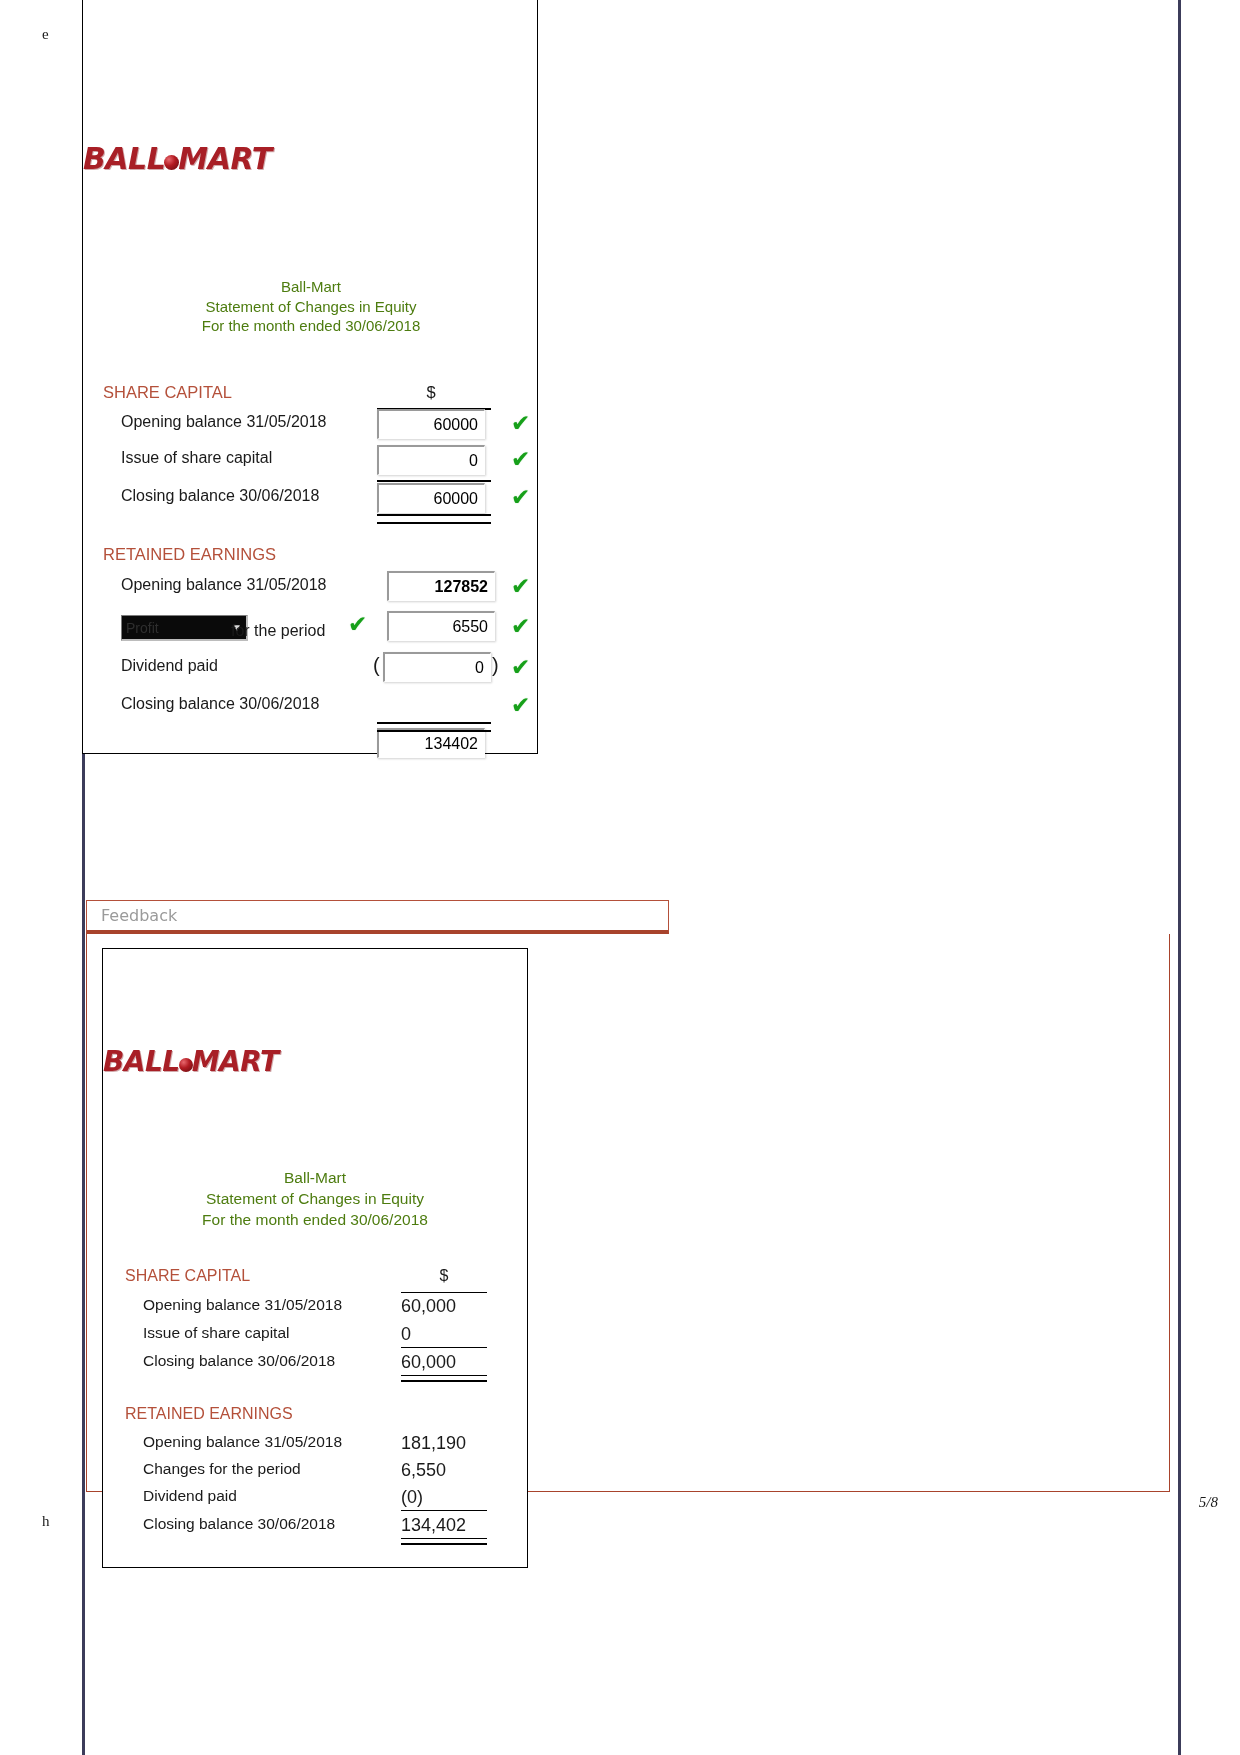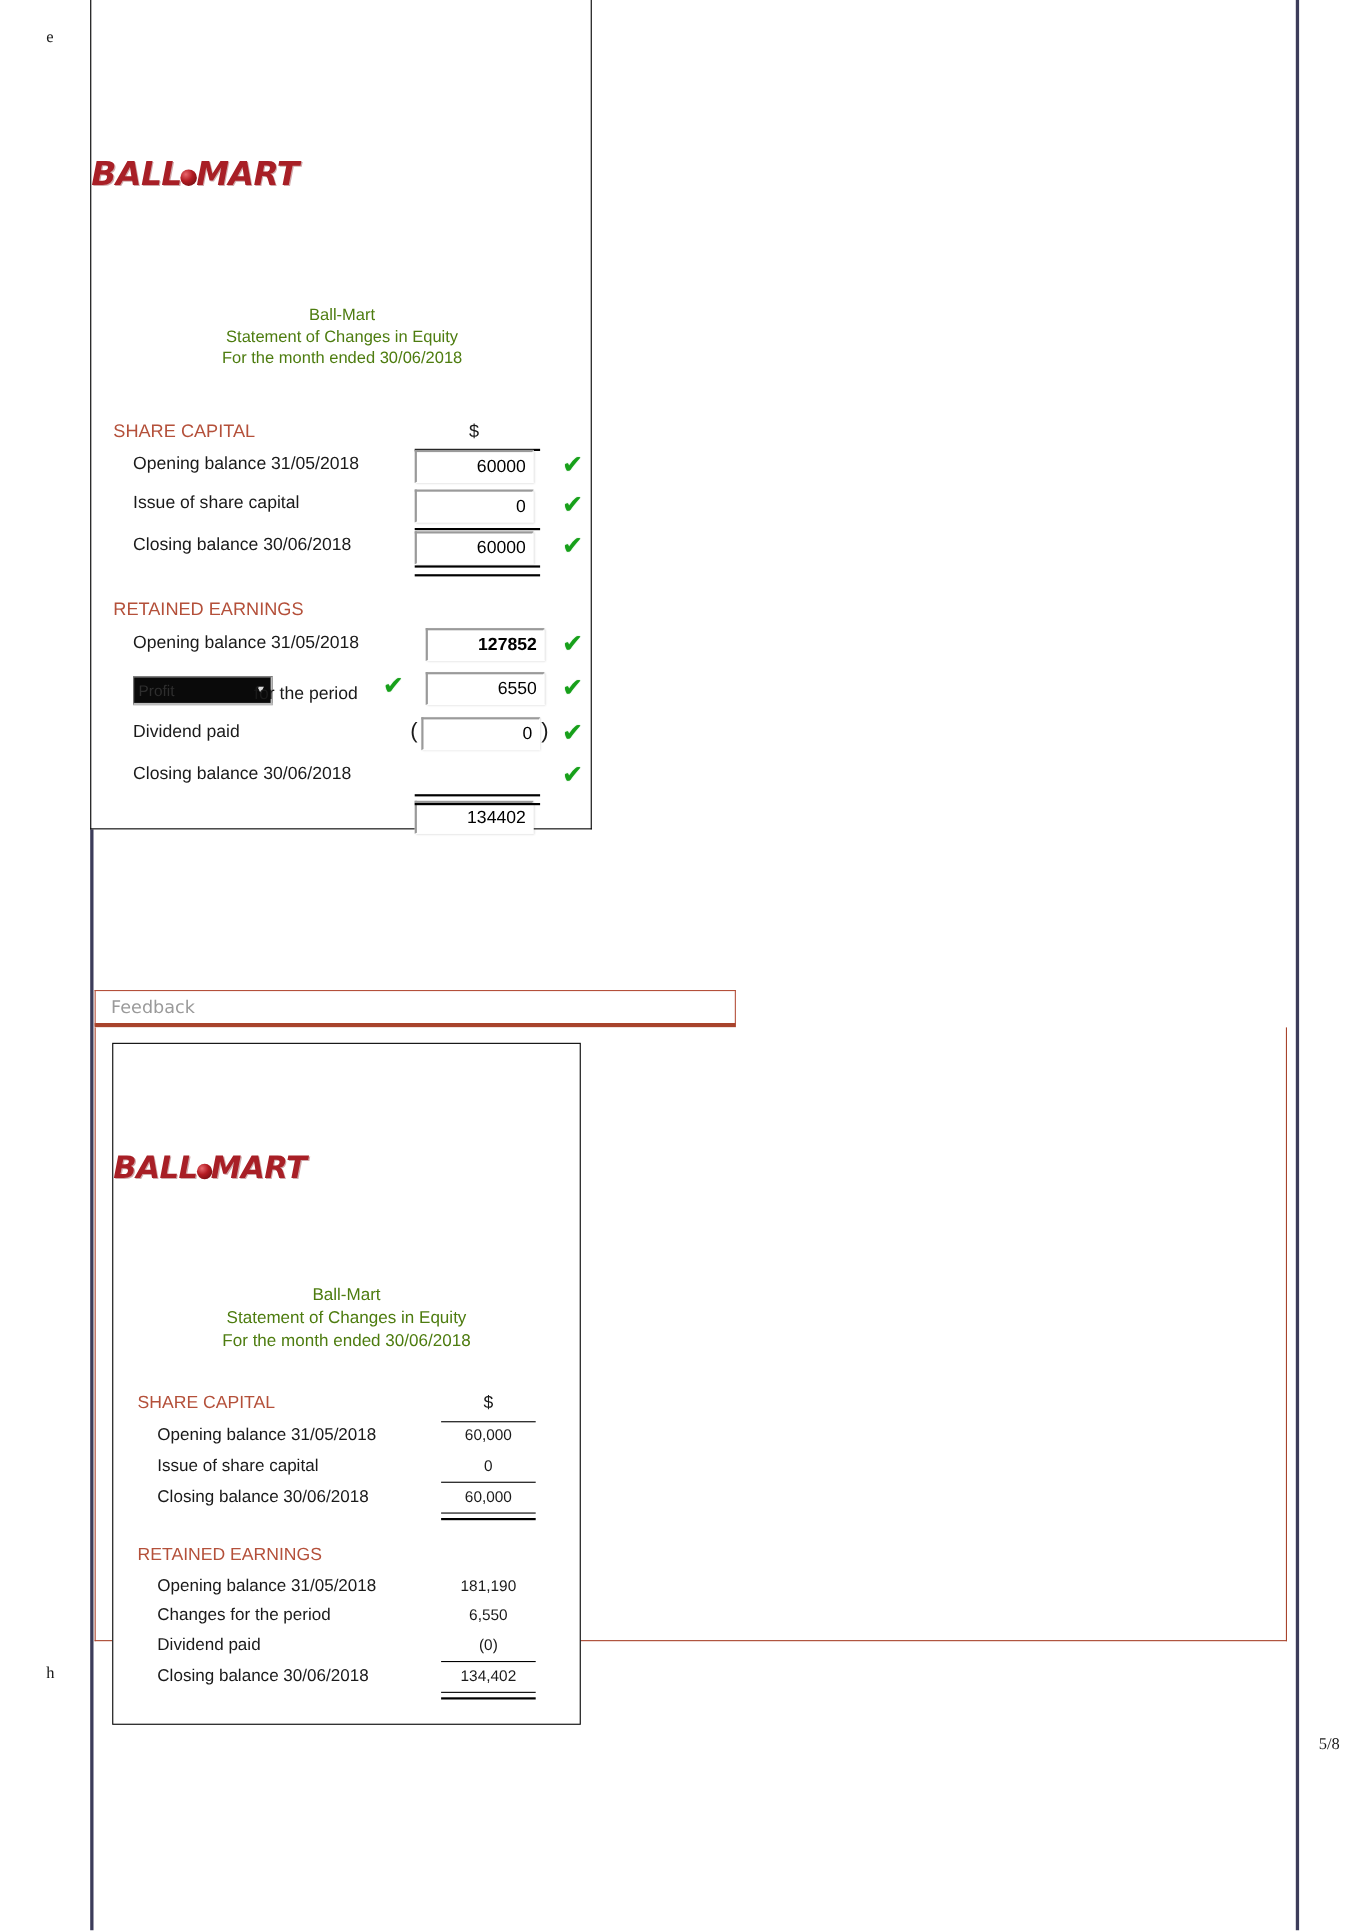--- a/index.html
+++ b/index.html
@@ -38,24 +38,25 @@
   }
   .margin-glyph-bottom {
     position: absolute;
     left: 42px; top: 1513px;
     font-size: 15px;
     color: #1a1a1a;
     font-family: "Liberation Serif", serif;
   }
   .page-number {
     position: absolute;
-    right: 22px; top: 1578px;
+    right: 22px; top: 1494px;
     font-size: 15px;
     color: #1a1a1a;
     font-family: "Liberation Serif", serif;
+    font-style: italic;
   }
 
   
   .question-card {
     position: absolute;
     left: 82px; top: -4px;
     width: 456px; height: 758px;
     background: #ffffff;
     border: 1px solid #000000;
     border-top: none;
@@ -206,23 +207,23 @@
     border: 1px solid #000000;
     background: #ffffff;
   }
 
   .fb-row-label {
     font-size: 15.5px;
     color: #1a1a1a;
     white-space: nowrap;
   }
   .fb-val {
-    font-size: 14px;
-    color: #1a1a1a;
-    text-align: center;
+    font-size: 18px;
+    color: #1a1a1a;
+    text-align: left;
     width: 86px;
   }
   .fb-sec-head {
     color: #b4503a;
     font-size: 16px;
   }
 </style>
 </head>
 <body>
 

